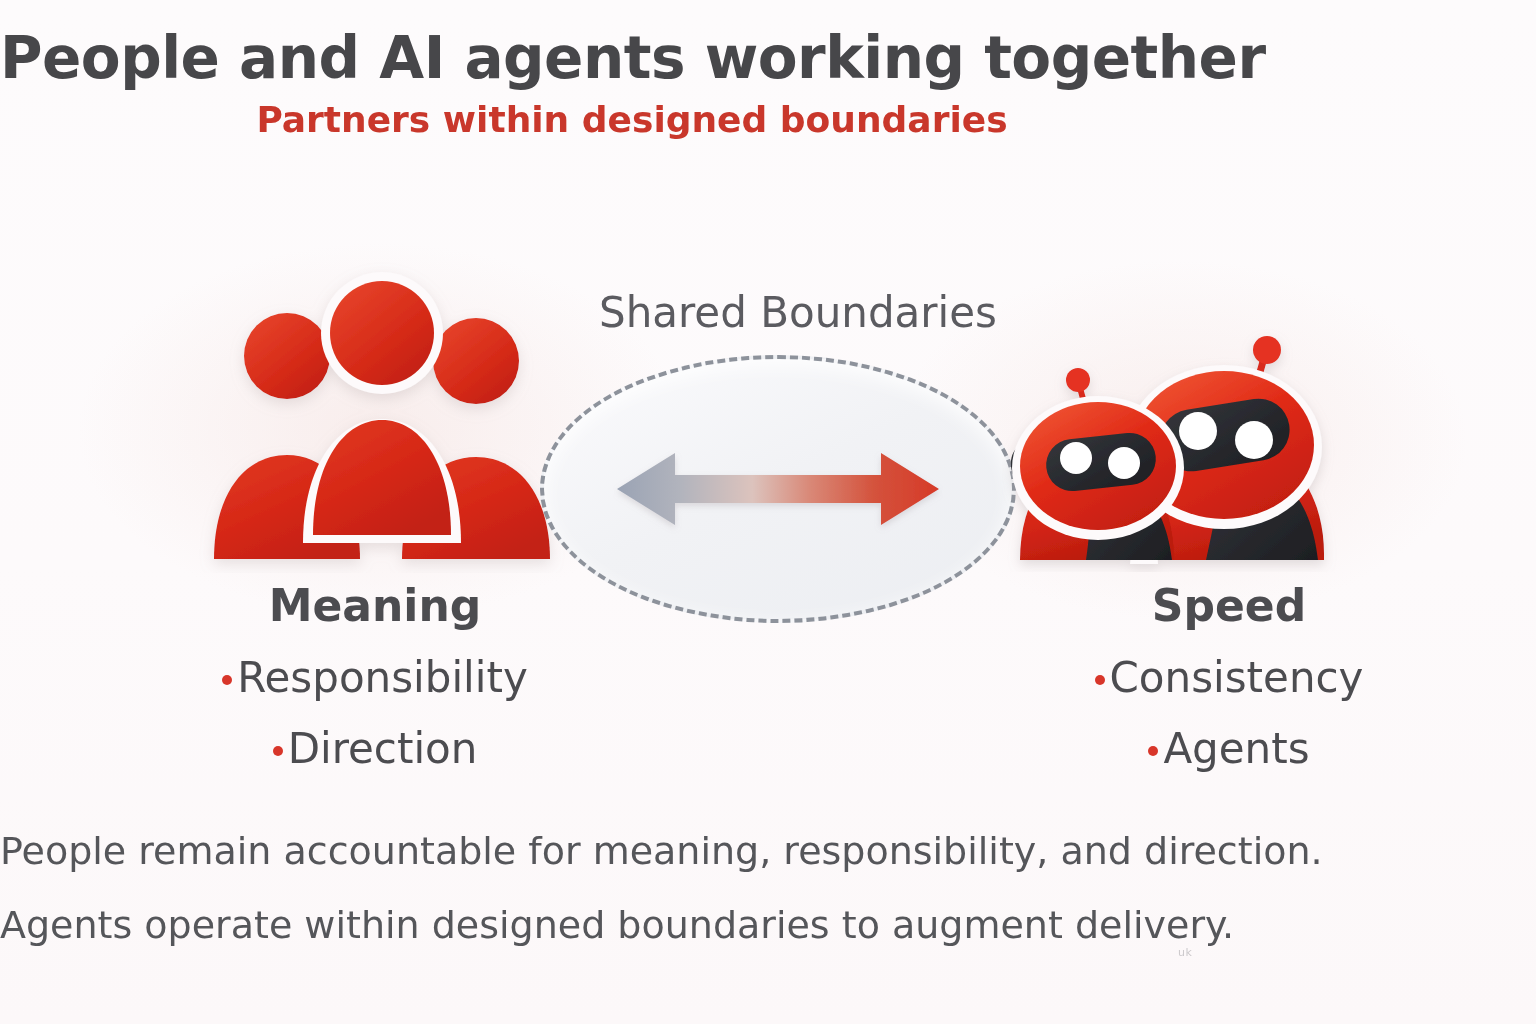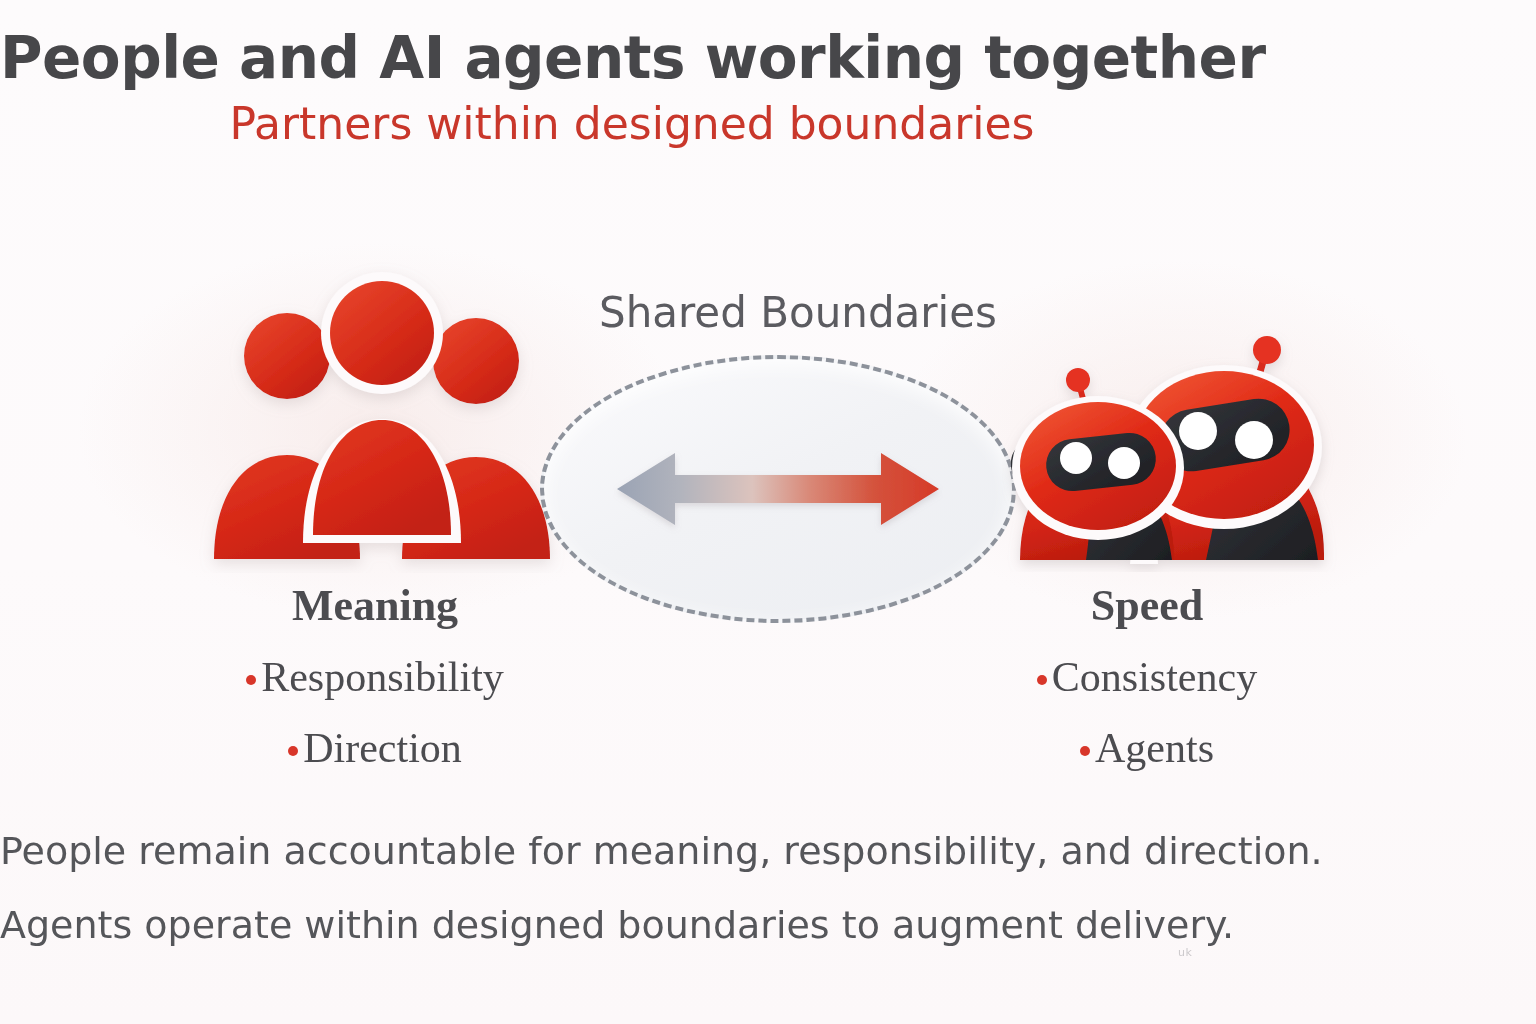--- a/index.html
+++ b/index.html
@@ -35,22 +35,22 @@
   .title {
     font-size: 58px;
     font-weight: 700;
     color: #47474a;
     letter-spacing: -0.5px;
     line-height: 1.05;
     white-space: nowrap;
   }
   .subtitle {
     margin-top: 12px;
-    font-size: 44px;
-    font-weight: 400;
+    font-size: 36px;
+    font-weight: 700;
     color: #c9372b;
     line-height: 1.05;
     white-space: nowrap;
   }
 
   
   .boundary-label {
     position: absolute;
     left: 508px;
     top: 288px;
@@ -101,24 +101,23 @@
     top: 292px;
     width: 350px;
     height: 280px;
   }
 
   
   .side {
     position: absolute;
     width: 470px;
     text-align: center;
-    font-family: Liberation Serif, serif;
   }
   .side.left  { left: 140px;  top: 580px; }
-  .side.right { left: 912px;  top: 580px; }
+  .side.right { left: 994px;  top: 580px; }
 
   .side-head {
     font-size: 44px;
     font-weight: 700;
     color: #4c4c50;
     line-height: 1.18;
     white-space: nowrap;
   }
   .side-item {
     font-size: 42px;

